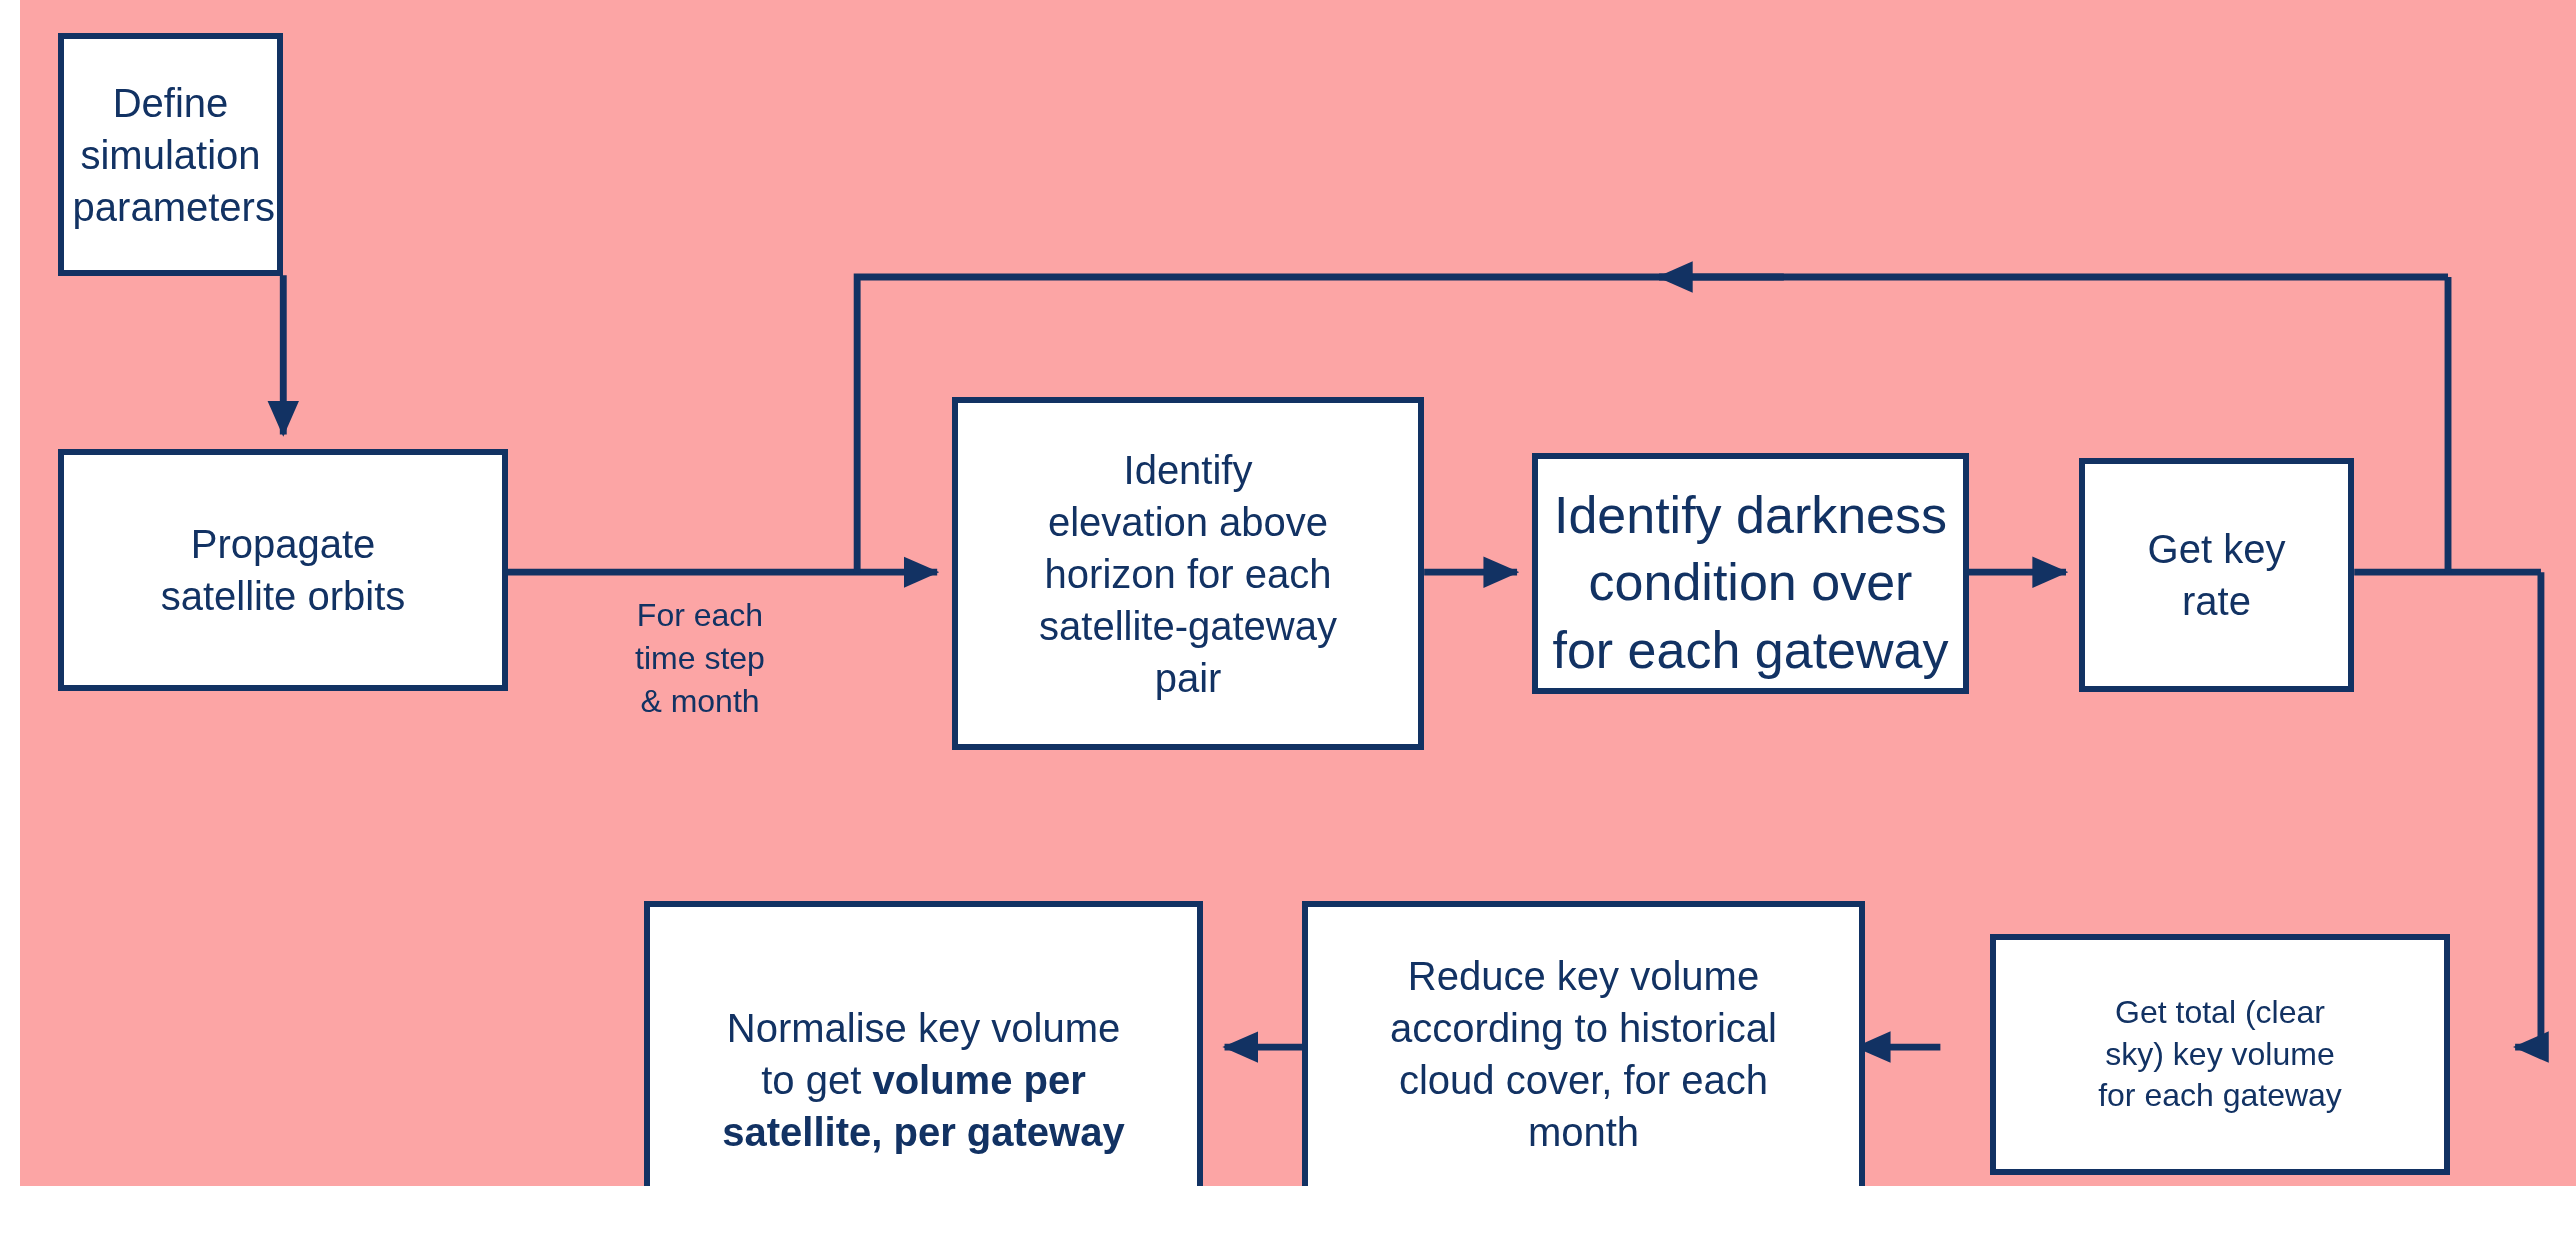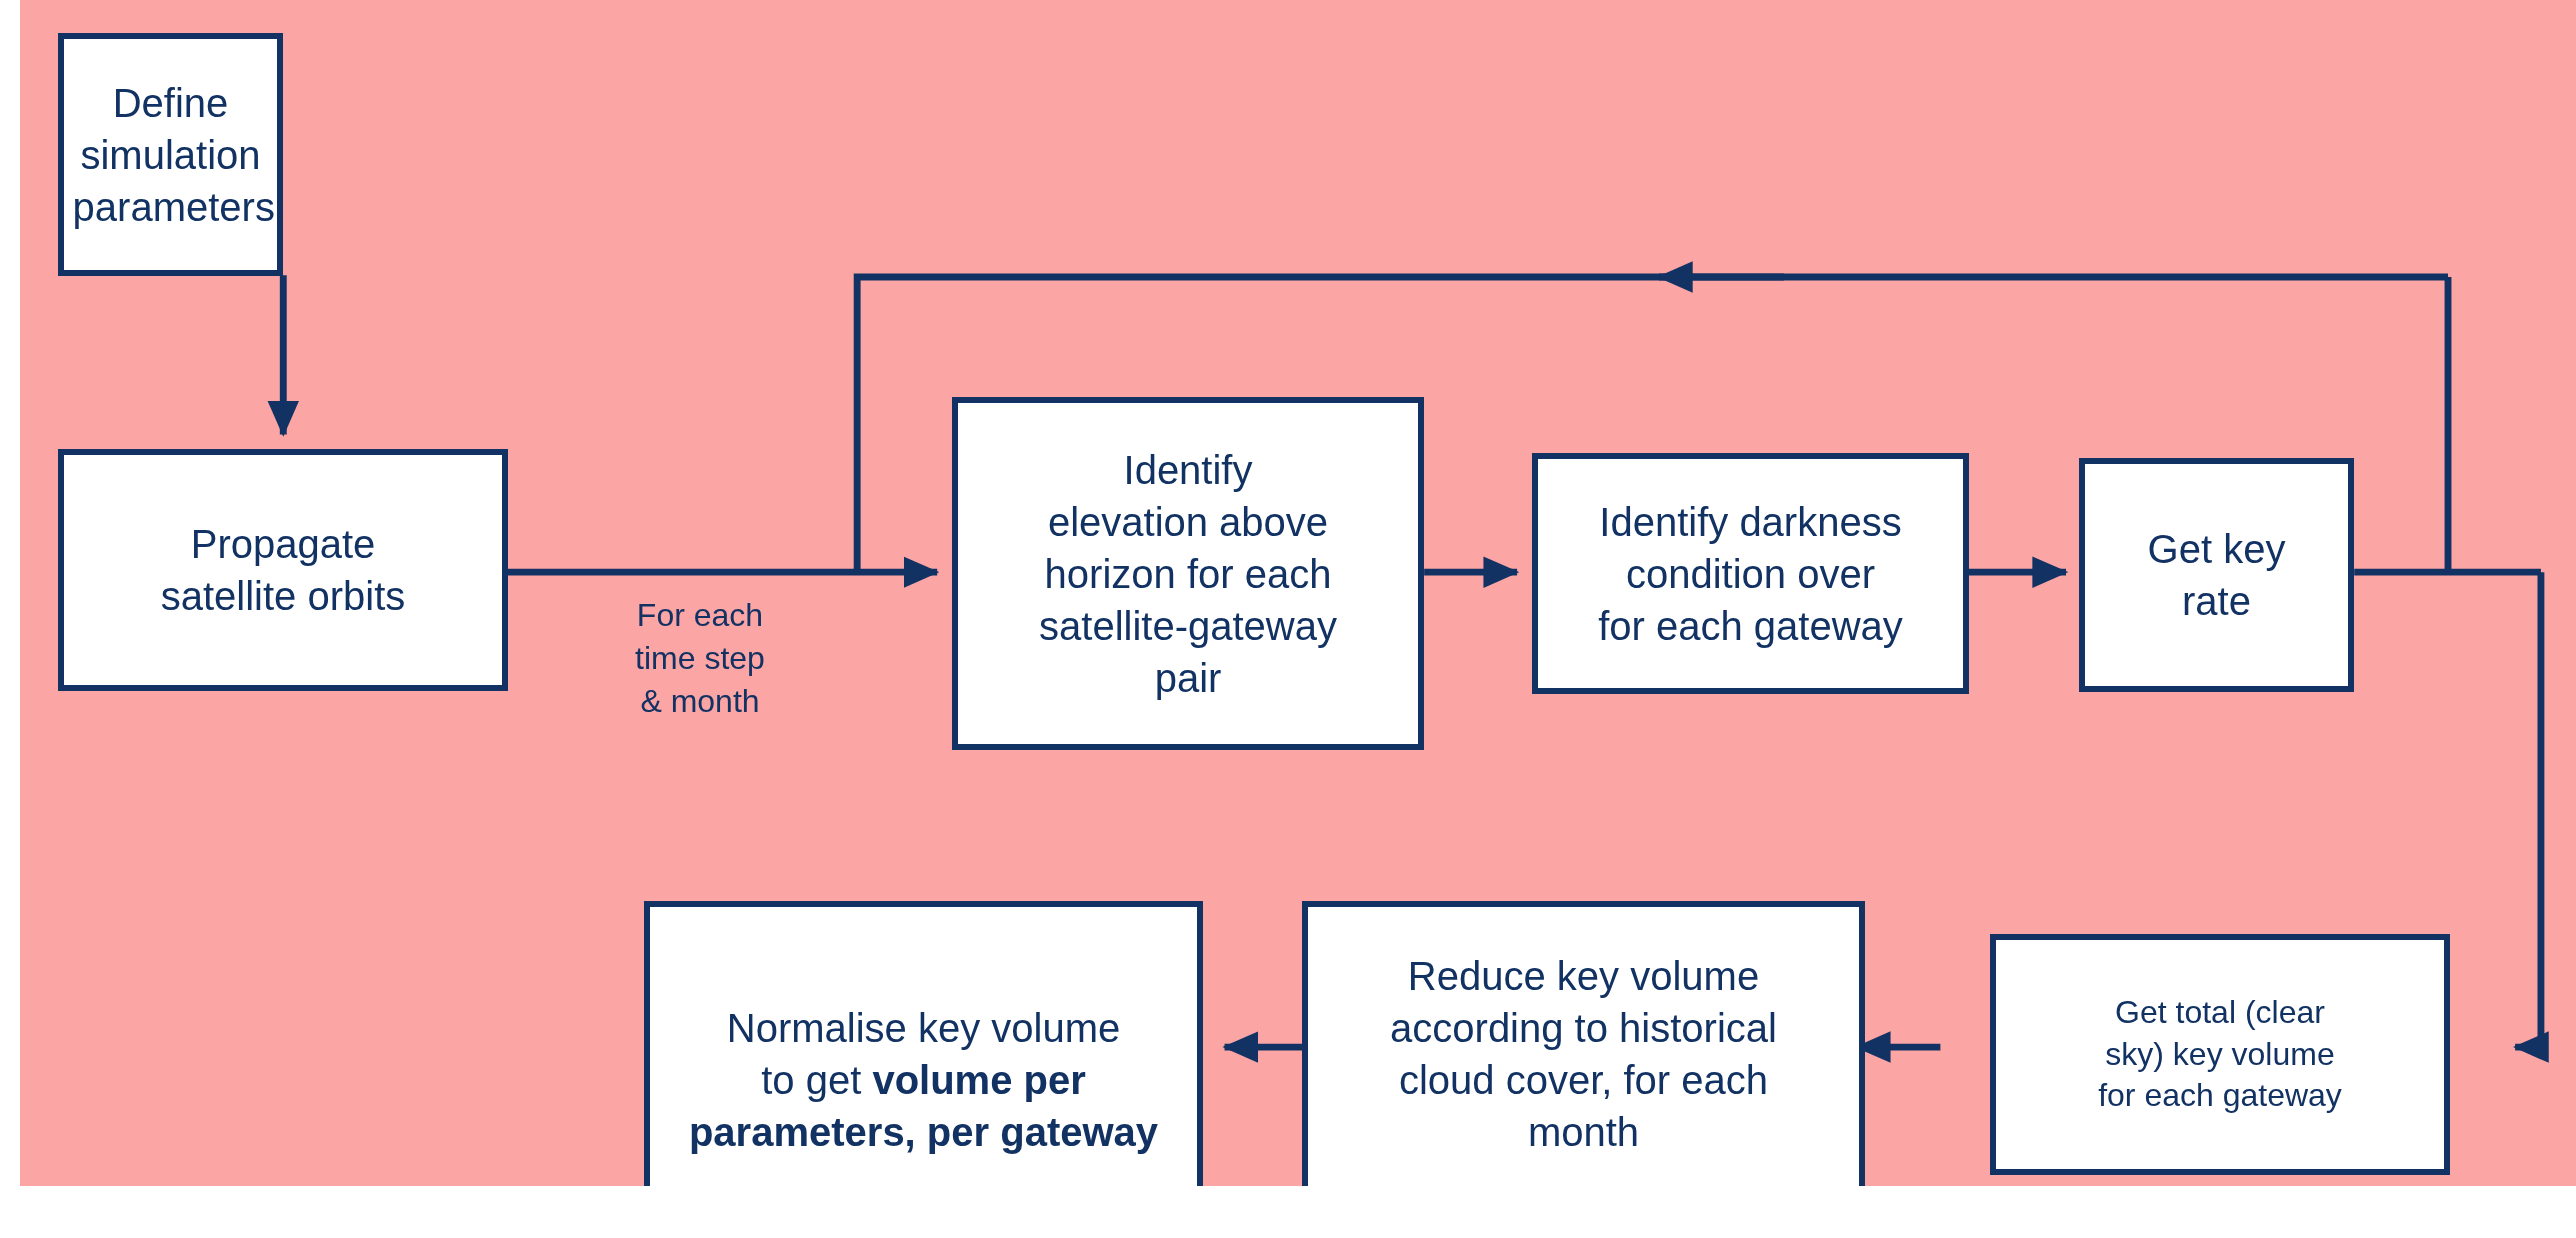--- a/index.html
+++ b/index.html
@@ -125,21 +125,21 @@
 &amp; month</div>
 
   <div class="node" style="left:932px; top:397px; width:472px; height:353px; font-size:40px;">
     <span class="txt">Identify
 elevation above
 horizon for each
 satellite-gateway
 pair</span>
   </div>
 
-  <div class="node" style="left:1512px; top:453px; width:437px; height:241px; font-size:40px;">
+  <div class="node" style="left:1512px; top:453px; width:437px; height:241px; font-size:52px;align-items:flex-end;">
     <span class="txt">Identify darkness
 condition over
 for each gateway</span>
   </div>
 
   <div class="node" style="left:2059px; top:458px; width:275px; height:234px;">
     <span class="txt">Get key
 rate</span>
   </div>
 
@@ -153,18 +153,18 @@
     <span class="txt">Reduce key volume
 according to historical
 cloud cover, for each
 month</span>
   </div>
 
   <div class="node" style="left:624px; top:901px; width:559px; height:305px; font-size:40px;">
     <span class="txt">
       <span>Normalise key volume
 to get </span><span class="bold-tail">volume per
-parameters, per gateway</span>
+satellite, per gateway</span>
     </span>
   </div>
 
 </div>
 
 
 </body></html>

